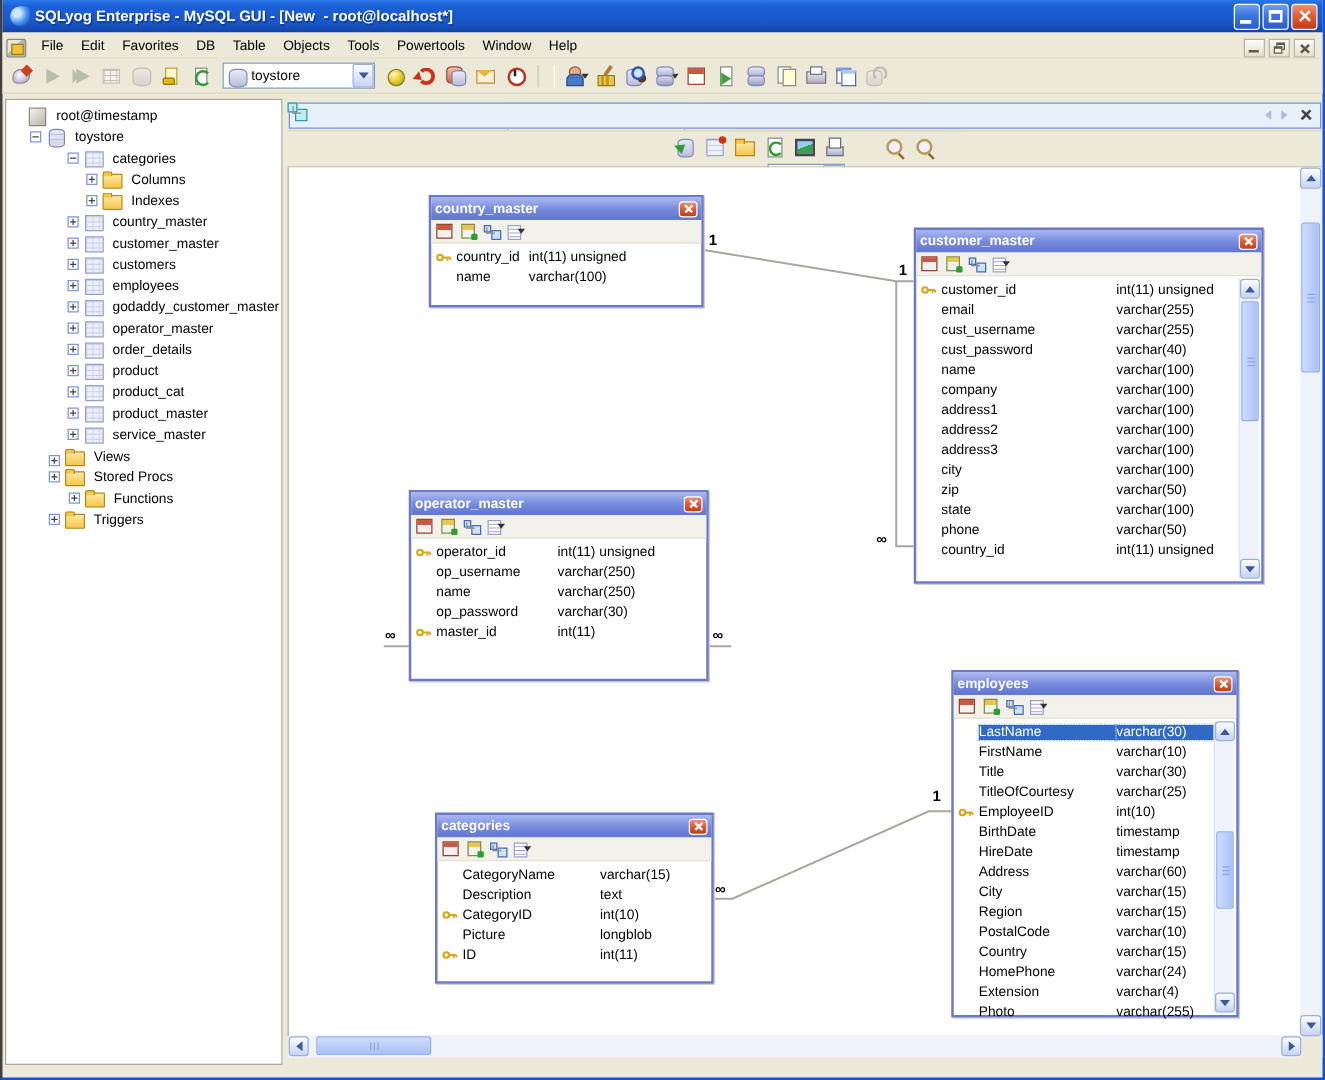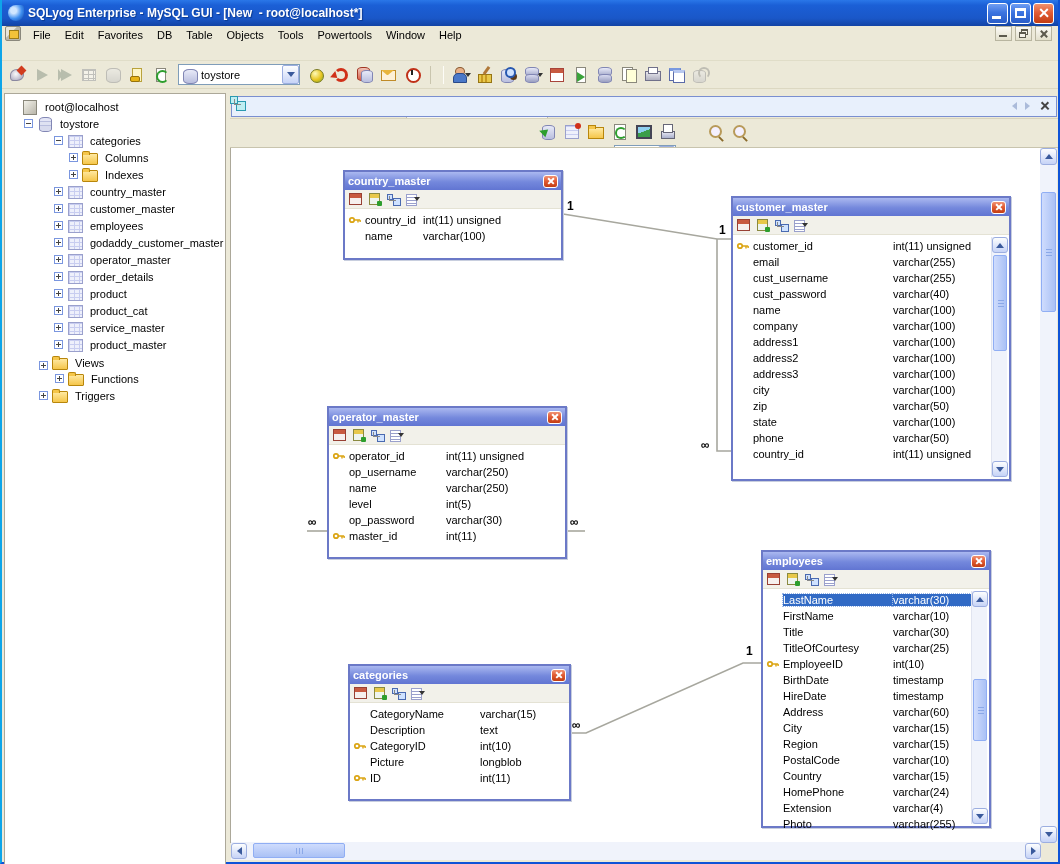--- a/index.html
+++ b/index.html
@@ -1,39 +1,39 @@
 <!DOCTYPE html>
 <html><head>
 <meta charset="utf-8">
 <style>
   * { margin:0; padding:0; box-sizing:border-box; }
   html,body { width:1060px; height:864px; overflow:hidden; }
   body { font-family:"Liberation Sans", sans-serif; font-size:11px; background:#ece9d8; }
   #window { position:relative; width:1060px; height:864px; background:#ece9d8;
-            border-left:2px solid #0ea5e9; border-right:2px solid #0f53d7; border-bottom:2px solid #0f53d7; }
+            border-left:2px solid #404040; border-right:2px solid #0f53d7; border-bottom:2px solid #0f53d7; }
 
   
   .titlebar { height:26px; background:linear-gradient(180deg,#2a77e8 0%,#1b5fd6 20%,#1a57c8 70%,#1243a5 100%);
               display:flex; align-items:center; padding:0 4px; color:#fff; }
   .titlebar .app-ic { width:16px; height:16px; margin:0 4px 0 2px;
      background:radial-gradient(circle at 35% 35%, #cfe6ff 0 20%, #3f8ff0 55%, #0a3b9e 100%); border-radius:50% 20% 50% 50%; }
   .title-text { font-weight:bold; font-size:12px; flex:1; white-space:pre; text-shadow:1px 1px 1px #0b3a91; }
   .win-btns { display:flex; gap:2px; }
   .wbtn { width:21px; height:21px; border:1px solid #fff; border-radius:3px; position:relative;
           background:linear-gradient(180deg,#6f9ef2,#3c74e0 45%,#2a5dc8); }
   .wbtn.close { background:linear-gradient(180deg,#f0926f,#e25d35 45%,#c33d12); }
   .wbtn .bar { position:absolute; left:4px; bottom:4px; width:9px; height:3px; background:#fff; }
   .wbtn .box { position:absolute; left:4px; top:4px; width:11px; height:10px; border:2px solid #fff; border-top-width:3px; }
   .cross { position:relative; display:inline-block; width:100%; height:100%; }
   .cross::before,.cross::after { content:""; position:absolute; left:50%; top:50%; width:11px; height:2.4px; background:#fff; }
   .cross::before { transform:translate(-50%,-50%) rotate(45deg); }
   .cross::after  { transform:translate(-50%,-50%) rotate(-45deg); }
 
   
-  .menubar { height:35px; background:#ece9d8; display:flex; align-items:flex-start; border-bottom:1px solid #e0ddc8; }
+  .menubar { height:21px; background:#ece9d8; display:flex; align-items:flex-end; border-bottom:1px solid #e0ddc8; }
   .menu-app-ic { width:16px; height:15px; margin:0 5px 0 3px; background:linear-gradient(180deg,#cfcf textColor,#9aa); 
      background:linear-gradient(135deg,#e8e5da 0 40%,#b9b6aa 41% 100%); border:1px solid #8a887c; border-radius:2px; position:relative;}
   .menu-app-ic::after{content:"";position:absolute;left:3px;top:3px;width:8px;height:7px;background:#f2c23a;border:1px solid #9c7b18;}
   .menu-item { padding:3px 7px; cursor:default; }
   .mdi-btns { margin-left:auto; display:flex; gap:3px; padding-right:6px; }
   .mdi { width:17px; height:15px; border:1px solid #b8b5a0; background:linear-gradient(180deg,#fbfaf6,#e3e0cc); position:relative; }
   .mdi .bar { position:absolute; left:3px; bottom:3px; width:8px; height:2px; background:#5c5a4e; }
   .mdi .box2 { position:absolute; left:5px; top:2px; width:7px; height:6px; border:1px solid #5c5a4e; border-top-width:2px; background:#f5f3ea;}
   .mdi .box3 { position:absolute; left:3px; top:5px; width:7px; height:6px; border:1px solid #5c5a4e; border-top-width:2px; background:#f5f3ea;}
   .mdi .cross::before,.mdi .cross::after { width:9px; height:2px; background:#5c5a4e; }
@@ -386,21 +386,21 @@
 
     <div class="tree-panel">
       <div>
 
           <div class="tree-item exp-none" style="padding-left: 4px;">
             <span class="expander"></span>
             <span class="titem-wrap icon-server" style="display:flex;align-items:center;">
               <span class="t-icon"></span>
             </span>
             <span class="t-label-wrap" style="display:flex;">
-              <span class="t-label">root@localhost</span>
+              <span class="t-label">root@timestamp</span>
             </span>
           </div>
 
           <div class="tree-item exp-minus" style="padding-left: 19px;">
             <span class="expander"></span>
             <span class="titem-wrap icon-db" style="display:flex;align-items:center;">
               <span class="t-icon"></span>
             </span>
             <span class="t-label-wrap" style="display:flex;">
               <span class="t-label">toystore</span>
@@ -451,27 +451,36 @@
           <div class="tree-item exp-plus" style="padding-left: 49px;">
             <span class="expander"></span>
             <span class="titem-wrap icon-table" style="display:flex;align-items:center;">
               <span class="t-icon"></span>
             </span>
             <span class="t-label-wrap" style="display:flex;">
               <span class="t-label">customer_master</span>
             </span>
           </div>
 
-
           <div class="tree-item exp-plus" style="padding-left: 49px;">
             <span class="expander"></span>
             <span class="titem-wrap icon-table" style="display:flex;align-items:center;">
               <span class="t-icon"></span>
             </span>
             <span class="t-label-wrap" style="display:flex;">
+              <span class="t-label">customers</span>
+            </span>
+          </div>
+
+          <div class="tree-item exp-plus" style="padding-left: 49px;">
+            <span class="expander"></span>
+            <span class="titem-wrap icon-table" style="display:flex;align-items:center;">
+              <span class="t-icon"></span>
+            </span>
+            <span class="t-label-wrap" style="display:flex;">
               <span class="t-label">employees</span>
             </span>
           </div>
 
           <div class="tree-item exp-plus" style="padding-left: 49px;">
             <span class="expander"></span>
             <span class="titem-wrap icon-table" style="display:flex;align-items:center;">
               <span class="t-icon"></span>
             </span>
             <span class="t-label-wrap" style="display:flex;">
@@ -518,44 +527,53 @@
               <span class="t-label">product_cat</span>
             </span>
           </div>
 
           <div class="tree-item exp-plus" style="padding-left: 49px;">
             <span class="expander"></span>
             <span class="titem-wrap icon-table" style="display:flex;align-items:center;">
               <span class="t-icon"></span>
             </span>
             <span class="t-label-wrap" style="display:flex;">
+              <span class="t-label">product_master</span>
+            </span>
+          </div>
+
+          <div class="tree-item exp-plus" style="padding-left: 49px;">
+            <span class="expander"></span>
+            <span class="titem-wrap icon-table" style="display:flex;align-items:center;">
+              <span class="t-icon"></span>
+            </span>
+            <span class="t-label-wrap" style="display:flex;">
               <span class="t-label">service_master</span>
             </span>
           </div>
 
-          <div class="tree-item exp-plus" style="padding-left: 49px;">
-            <span class="expander"></span>
-            <span class="titem-wrap icon-table" style="display:flex;align-items:center;">
-              <span class="t-icon"></span>
-            </span>
-            <span class="t-label-wrap" style="display:flex;">
-              <span class="t-label">product_master</span>
-            </span>
-          </div>
-
           <div class="tree-item exp-plus" style="padding-left: 34px; align-items: flex-end;">
             <span class="expander"></span>
             <span class="titem-wrap icon-folder" style="display:flex;align-items:center;">
               <span class="t-icon"></span>
             </span>
             <span class="t-label-wrap" style="display:flex;">
               <span class="t-label">Views</span>
             </span>
           </div>
 
+          <div class="tree-item exp-plus" style="padding-left: 34px;">
+            <span class="expander"></span>
+            <span class="titem-wrap icon-folder" style="display:flex;align-items:center;">
+              <span class="t-icon"></span>
+            </span>
+            <span class="t-label-wrap" style="display:flex;">
+              <span class="t-label">Stored Procs</span>
+            </span>
+          </div>
 
           <div class="tree-item exp-plus" style="padding-left: 50px;">
             <span class="expander"></span>
             <span class="titem-wrap icon-folder" style="display:flex;align-items:center;">
               <span class="t-icon"></span>
             </span>
             <span class="t-label-wrap" style="display:flex;">
               <span class="t-label">Functions</span>
             </span>
           </div>
@@ -934,30 +952,20 @@
                   <span class="kcell">
                     <svg viewBox="0 0 16 14">
                       <circle cx="4.5" cy="7" r="2.6" fill="none" stroke="#DBA514" stroke-width="2"></circle>
                       <path d="M7 7 H14 M11.5 7 V10 M14 7 V9.4" stroke="#DBA514" stroke-width="1.7" fill="none"></path>
                     </svg>
                   </span>
                   <span class="rname">name</span>
                   <span class="rtype">varchar(250)</span>
                 </div>
 
-                <div class="trow">
-                  <span class="kcell">
-                    <svg viewBox="0 0 16 14">
-                      <circle cx="4.5" cy="7" r="2.6" fill="none" stroke="#DBA514" stroke-width="2"></circle>
-                      <path d="M7 7 H14 M11.5 7 V10 M14 7 V9.4" stroke="#DBA514" stroke-width="1.7" fill="none"></path>
-                    </svg>
-                  </span>
-                  <span class="rname">level</span>
-                  <span class="rtype">int(5)</span>
-                </div>
 
                 <div class="trow">
                   <span class="kcell">
                     <svg viewBox="0 0 16 14">
                       <circle cx="4.5" cy="7" r="2.6" fill="none" stroke="#DBA514" stroke-width="2"></circle>
                       <path d="M7 7 H14 M11.5 7 V10 M14 7 V9.4" stroke="#DBA514" stroke-width="1.7" fill="none"></path>
                     </svg>
                   </span>
                   <span class="rname">op_password</span>
                   <span class="rtype">varchar(30)</span>

